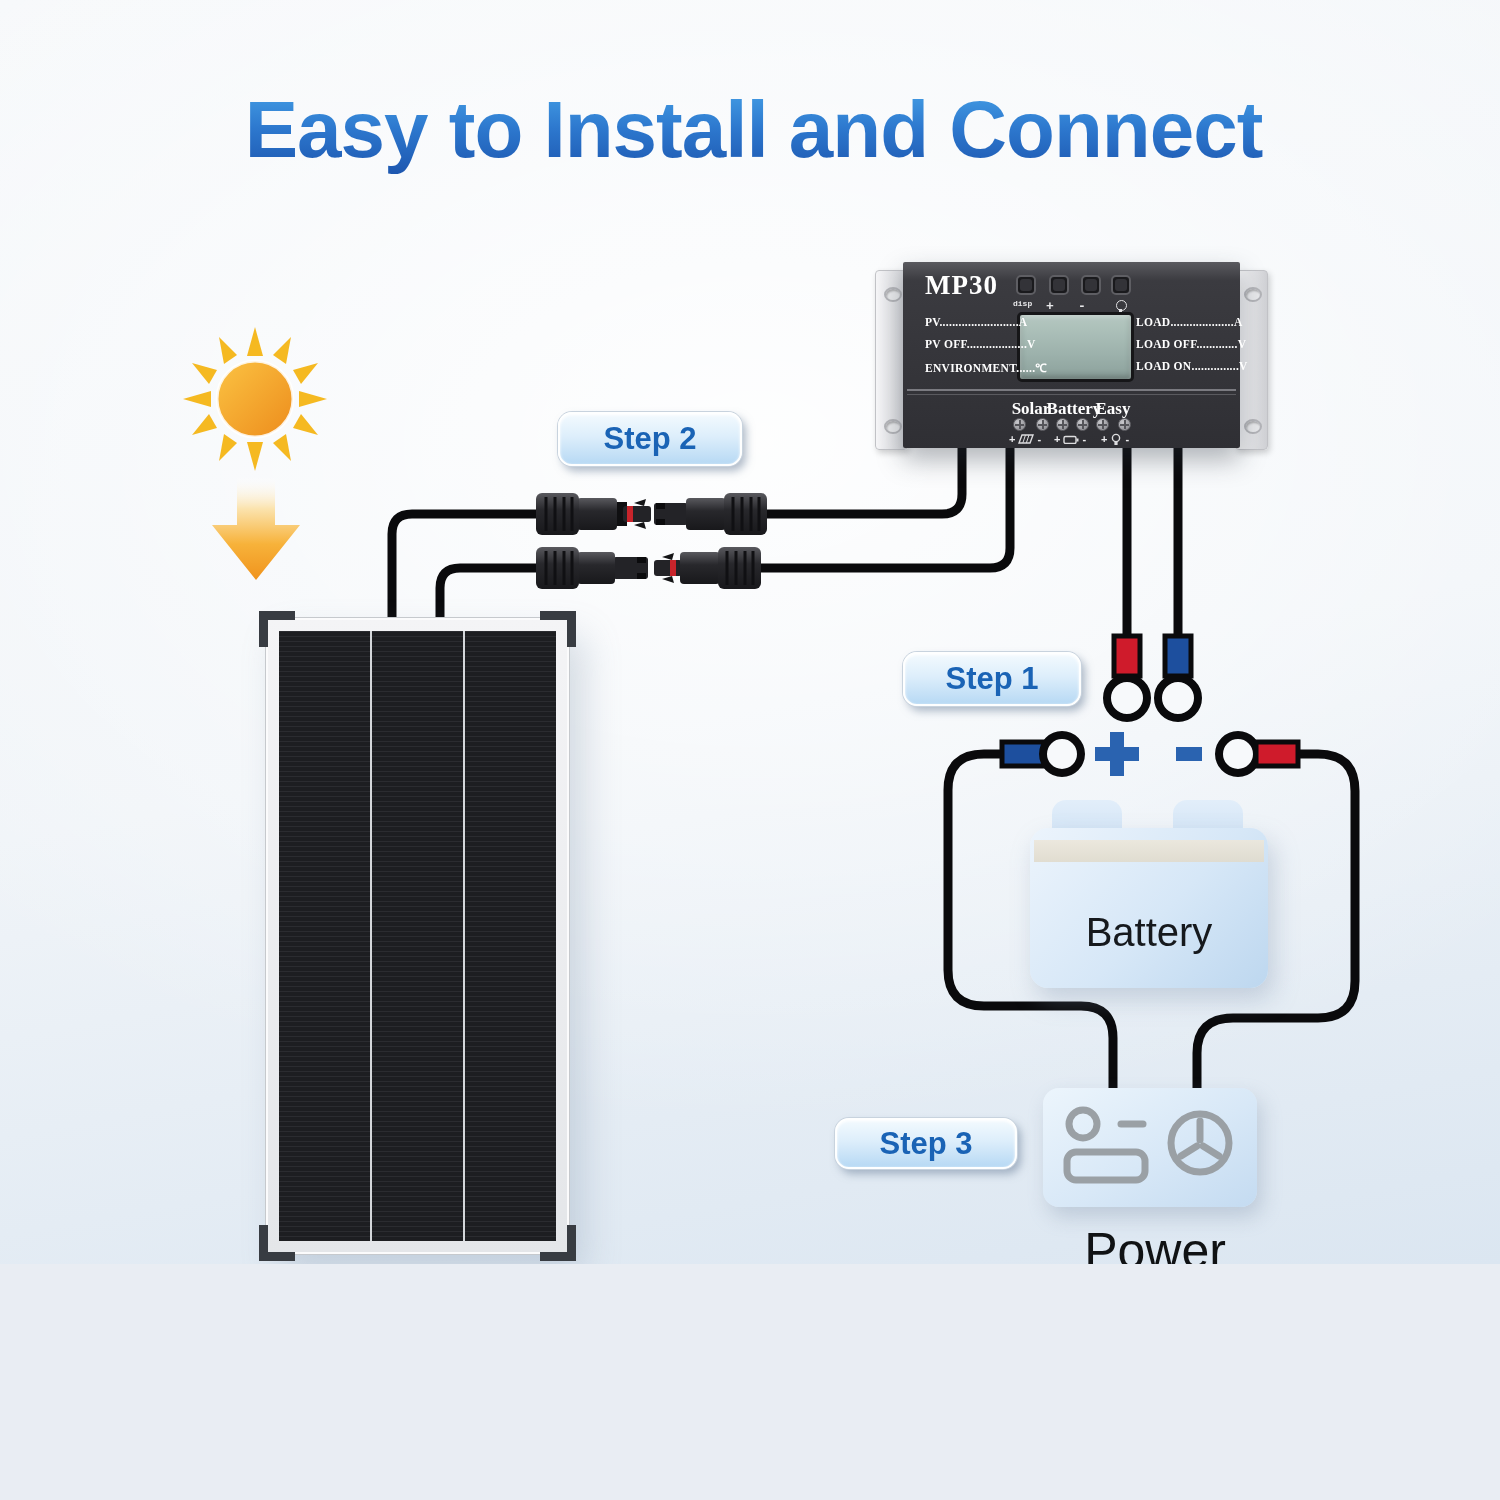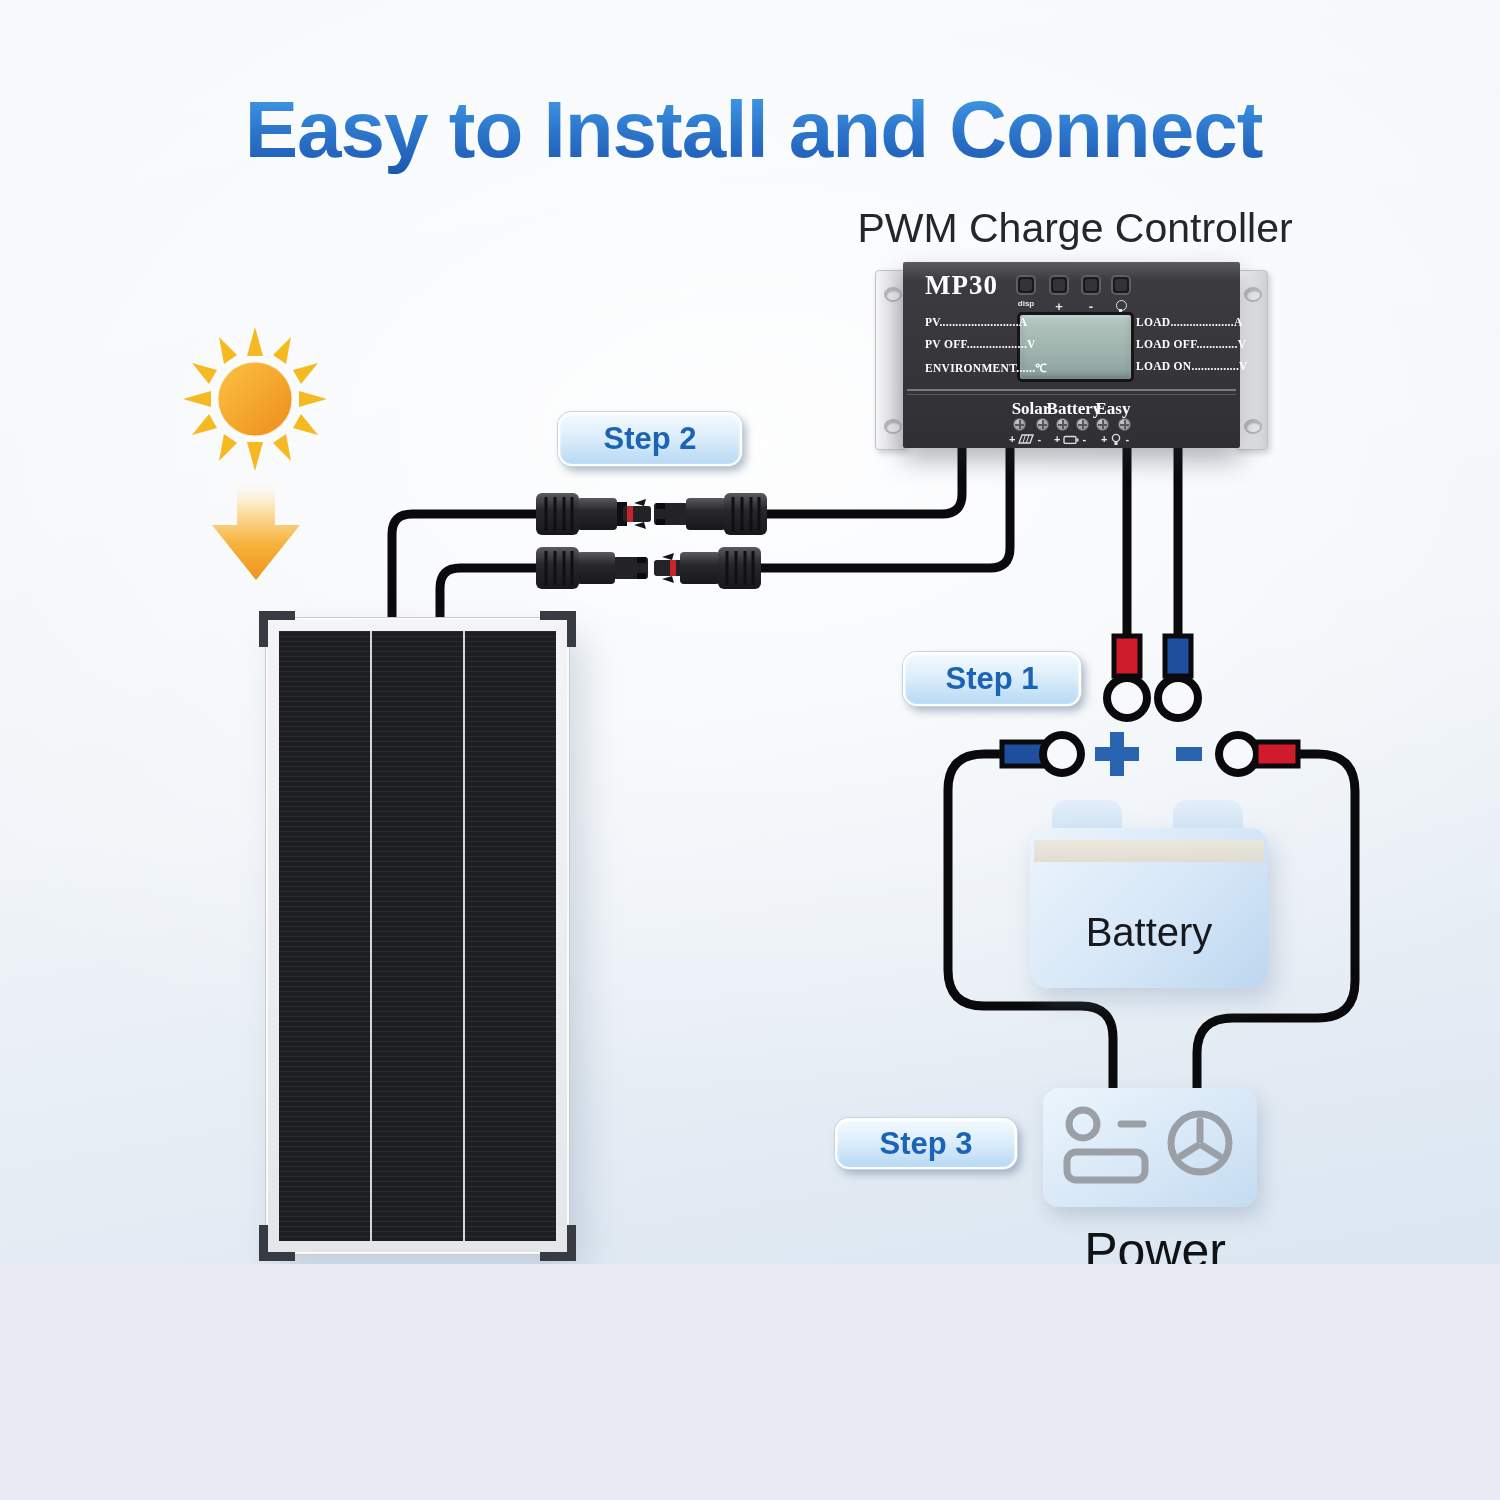--- a/index.html
+++ b/index.html
@@ -51,22 +51,22 @@
   .screwhole.top{top:16px;} .screwhole.bottom{top:148px;}
   #controller-body{position:absolute;left:28px;top:0;width:337px;height:186px;
     background:linear-gradient(180deg,#5a5a5f 0%,#3b3b40 10%,#2f2f34 100%);
     border-radius:2px;box-shadow:0 12px 26px rgba(40,50,60,.35);
     color:#fff;font-family:"Liberation Serif", serif;}
   #model-label{position:absolute;left:22px;top:8px;font-size:27px;font-weight:bold;letter-spacing:1px;}
   .ctl-btn{position:absolute;top:13px;width:20px;height:20px;border-radius:5px;
     background:#1a1a1d;border:2px solid #5e5e63;box-sizing:border-box;}
   .ctl-btn::after{content:"";position:absolute;left:2px;top:2px;right:2px;bottom:2px;
     border-radius:3px;background:#333338;}
-  .btn-label{position:absolute;top:37px;width:26px;text-align:center;color:#e8e8ea;
-    font-family:Liberation Sans, sans-serif;font-weight:bold;}
+  .btn-label{position:absolute;top:37px;width:26px;color:#e8e8ea;
+    font-family:Liberation Mono, monospace;font-weight:bold;}
   .bulb-mini{position:absolute;top:38px;width:9px;height:9px;border:1.6px solid #e2e2e4;
     border-radius:50%;}
   .bulb-mini::after{content:"";position:absolute;left:2px;top:8px;width:3px;height:3px;background:#e2e2e4;}
   #lcd{position:absolute;left:114px;top:50px;width:111px;height:64px;border-radius:5px;
     background:linear-gradient(180deg,#b5c8c1 0%,#9db2ac 60%,#8ba09b 100%);
     border:3px solid #161618;box-shadow:inset 0 2px 4px rgba(255,255,255,.35), inset 0 -3px 6px rgba(0,0,0,.25);}
   .lcd-row{position:absolute;font-size:11.5px;font-weight:bold;letter-spacing:.3px;white-space:nowrap;font-family:Liberation Serif, serif;}
   .lcd-row.l{left:22px;} .lcd-row.r{left:233px;}
   .row1{top:54px;} .row2{top:76px;} .row3{top:98px;}
   #ctl-divider{position:absolute;left:4px;right:4px;top:127px;height:3px;
@@ -234,21 +234,20 @@
       <div class="cell-col"></div>
       <div class="cell-col"></div>
       <div class="cell-col"></div>
     </div>
     <div class="corner tl"></div>
     <div class="corner tr"></div>
     <div class="corner bl"></div>
     <div class="corner br"></div>
   </div>
 
-  <div id="controller-heading" class="abs">PWM Charge Controller</div>
 
   <div id="controller" class="abs">
     <div class="bracket left">
       <div class="screwhole top"></div>
       <div class="screwhole bottom"></div>
     </div>
     <div class="bracket right">
       <div class="screwhole top"></div>
       <div class="screwhole bottom"></div>
     </div>

